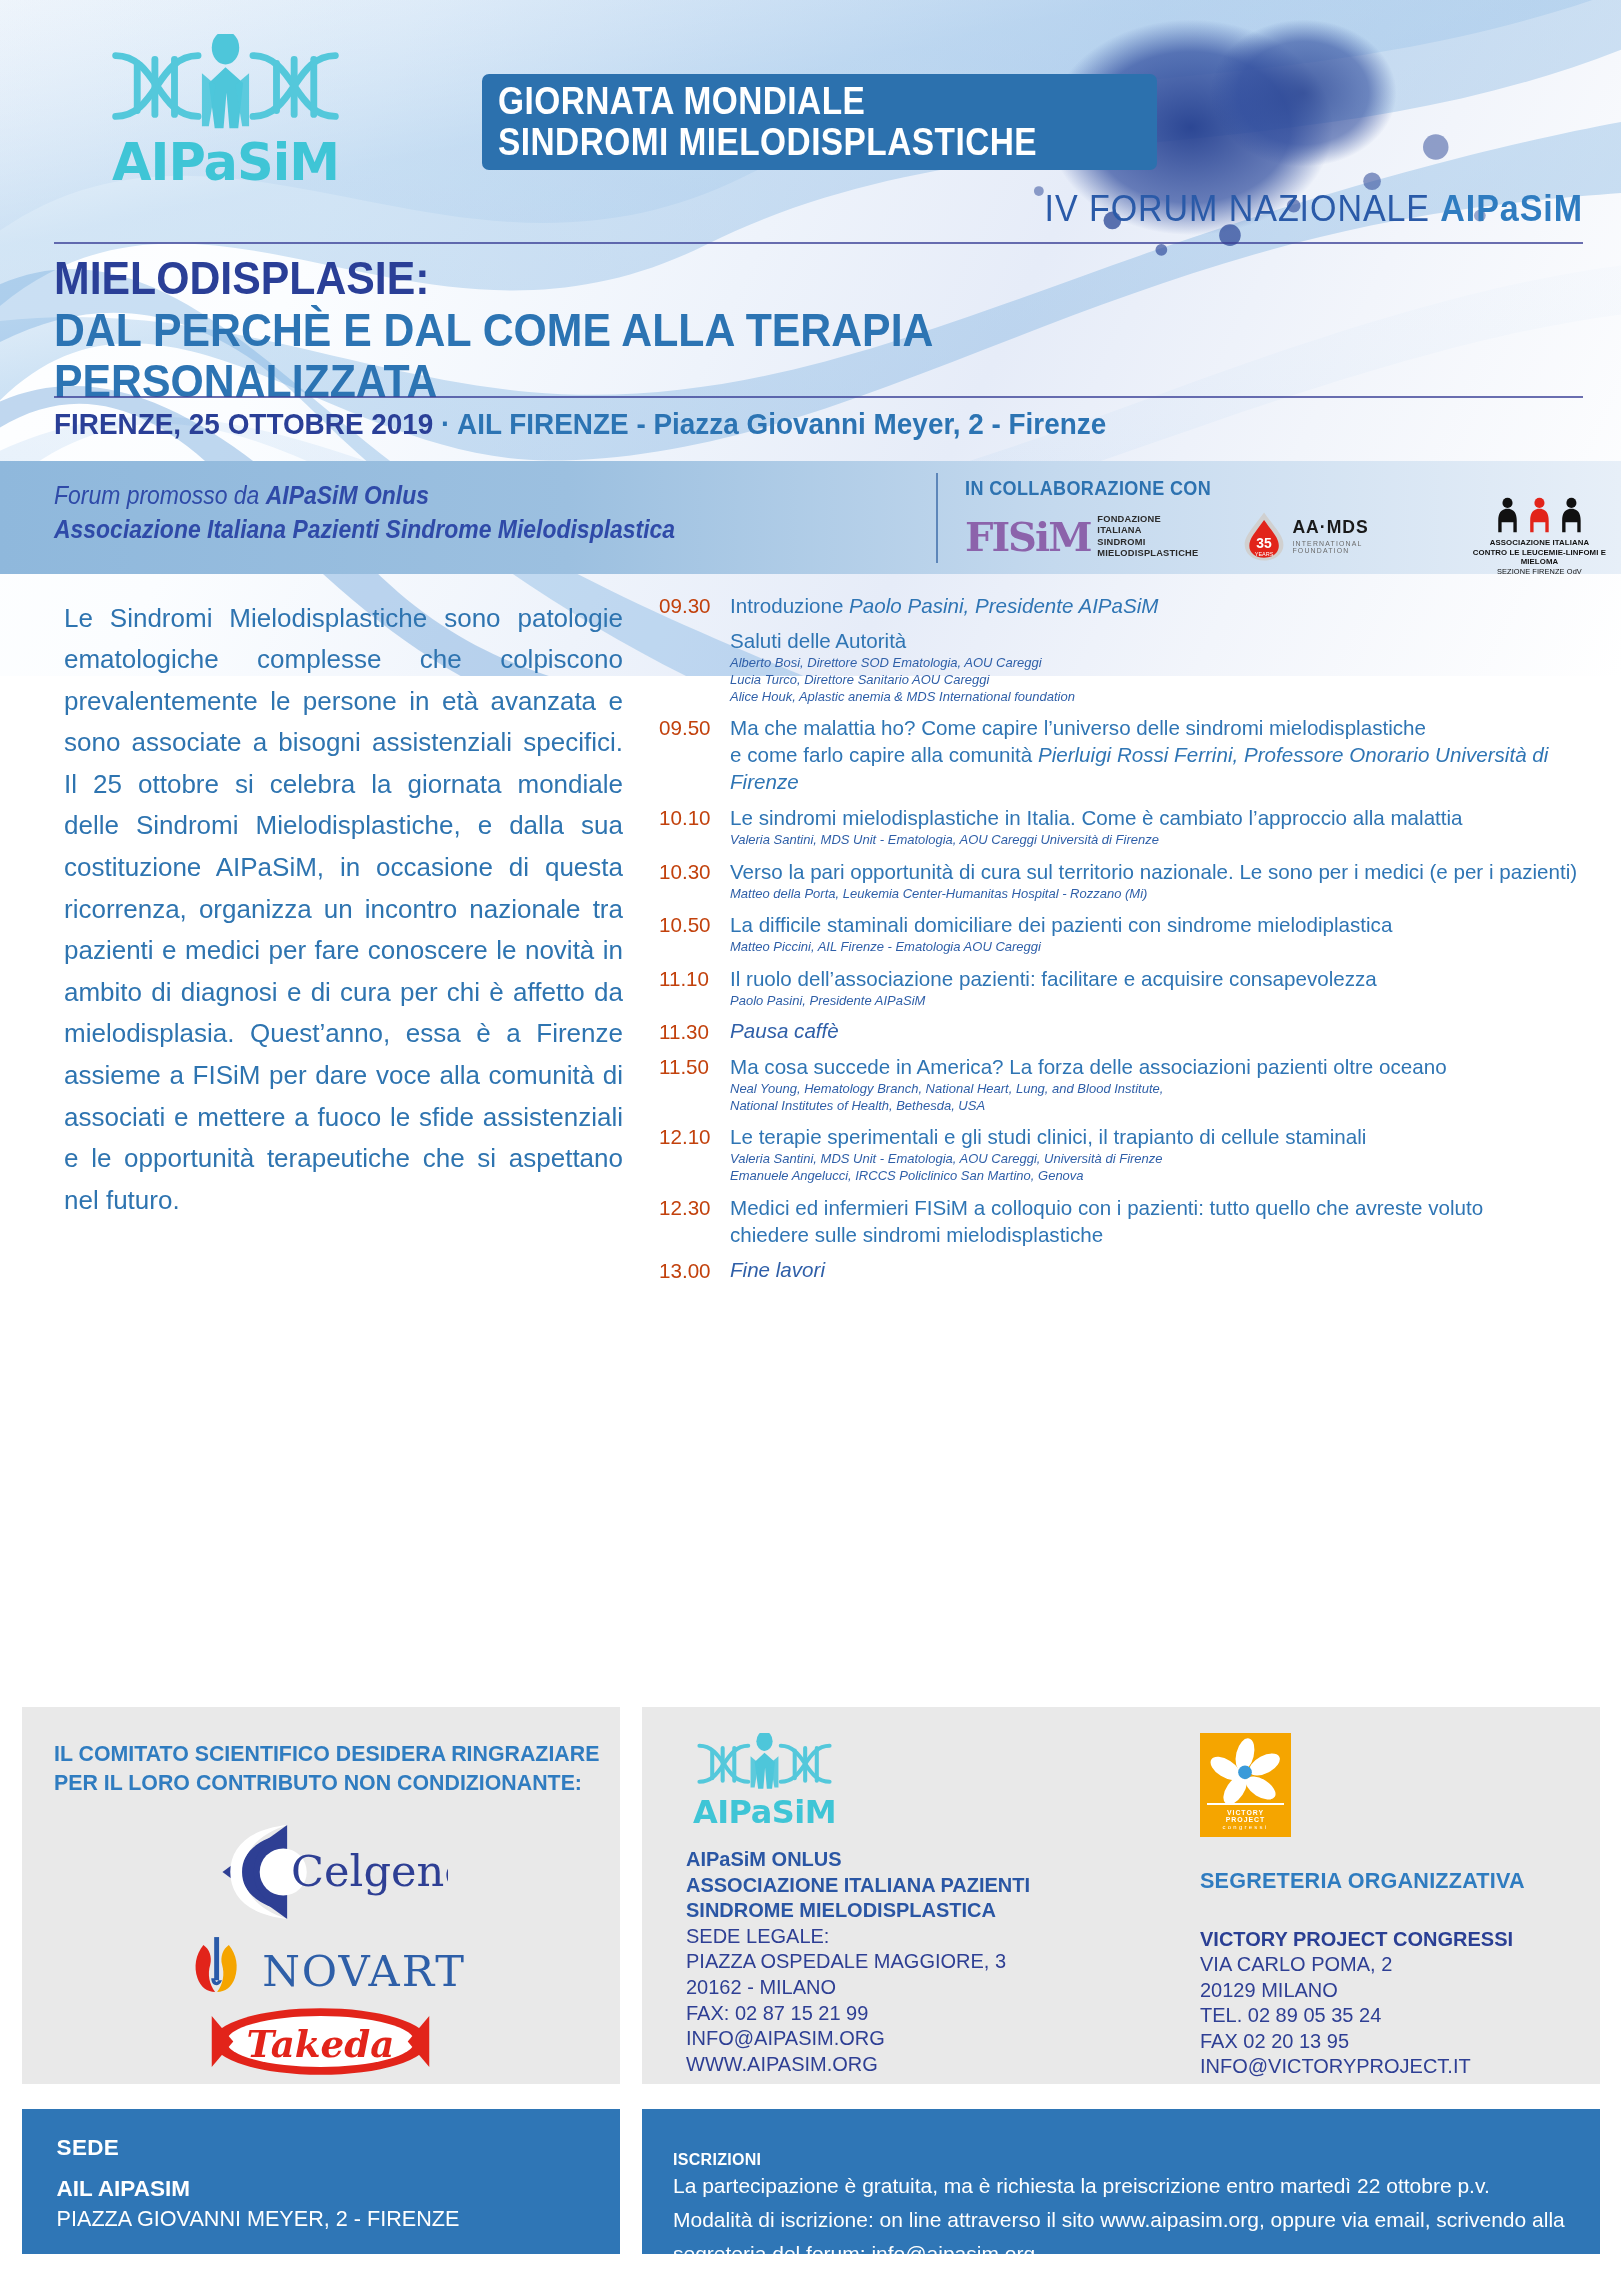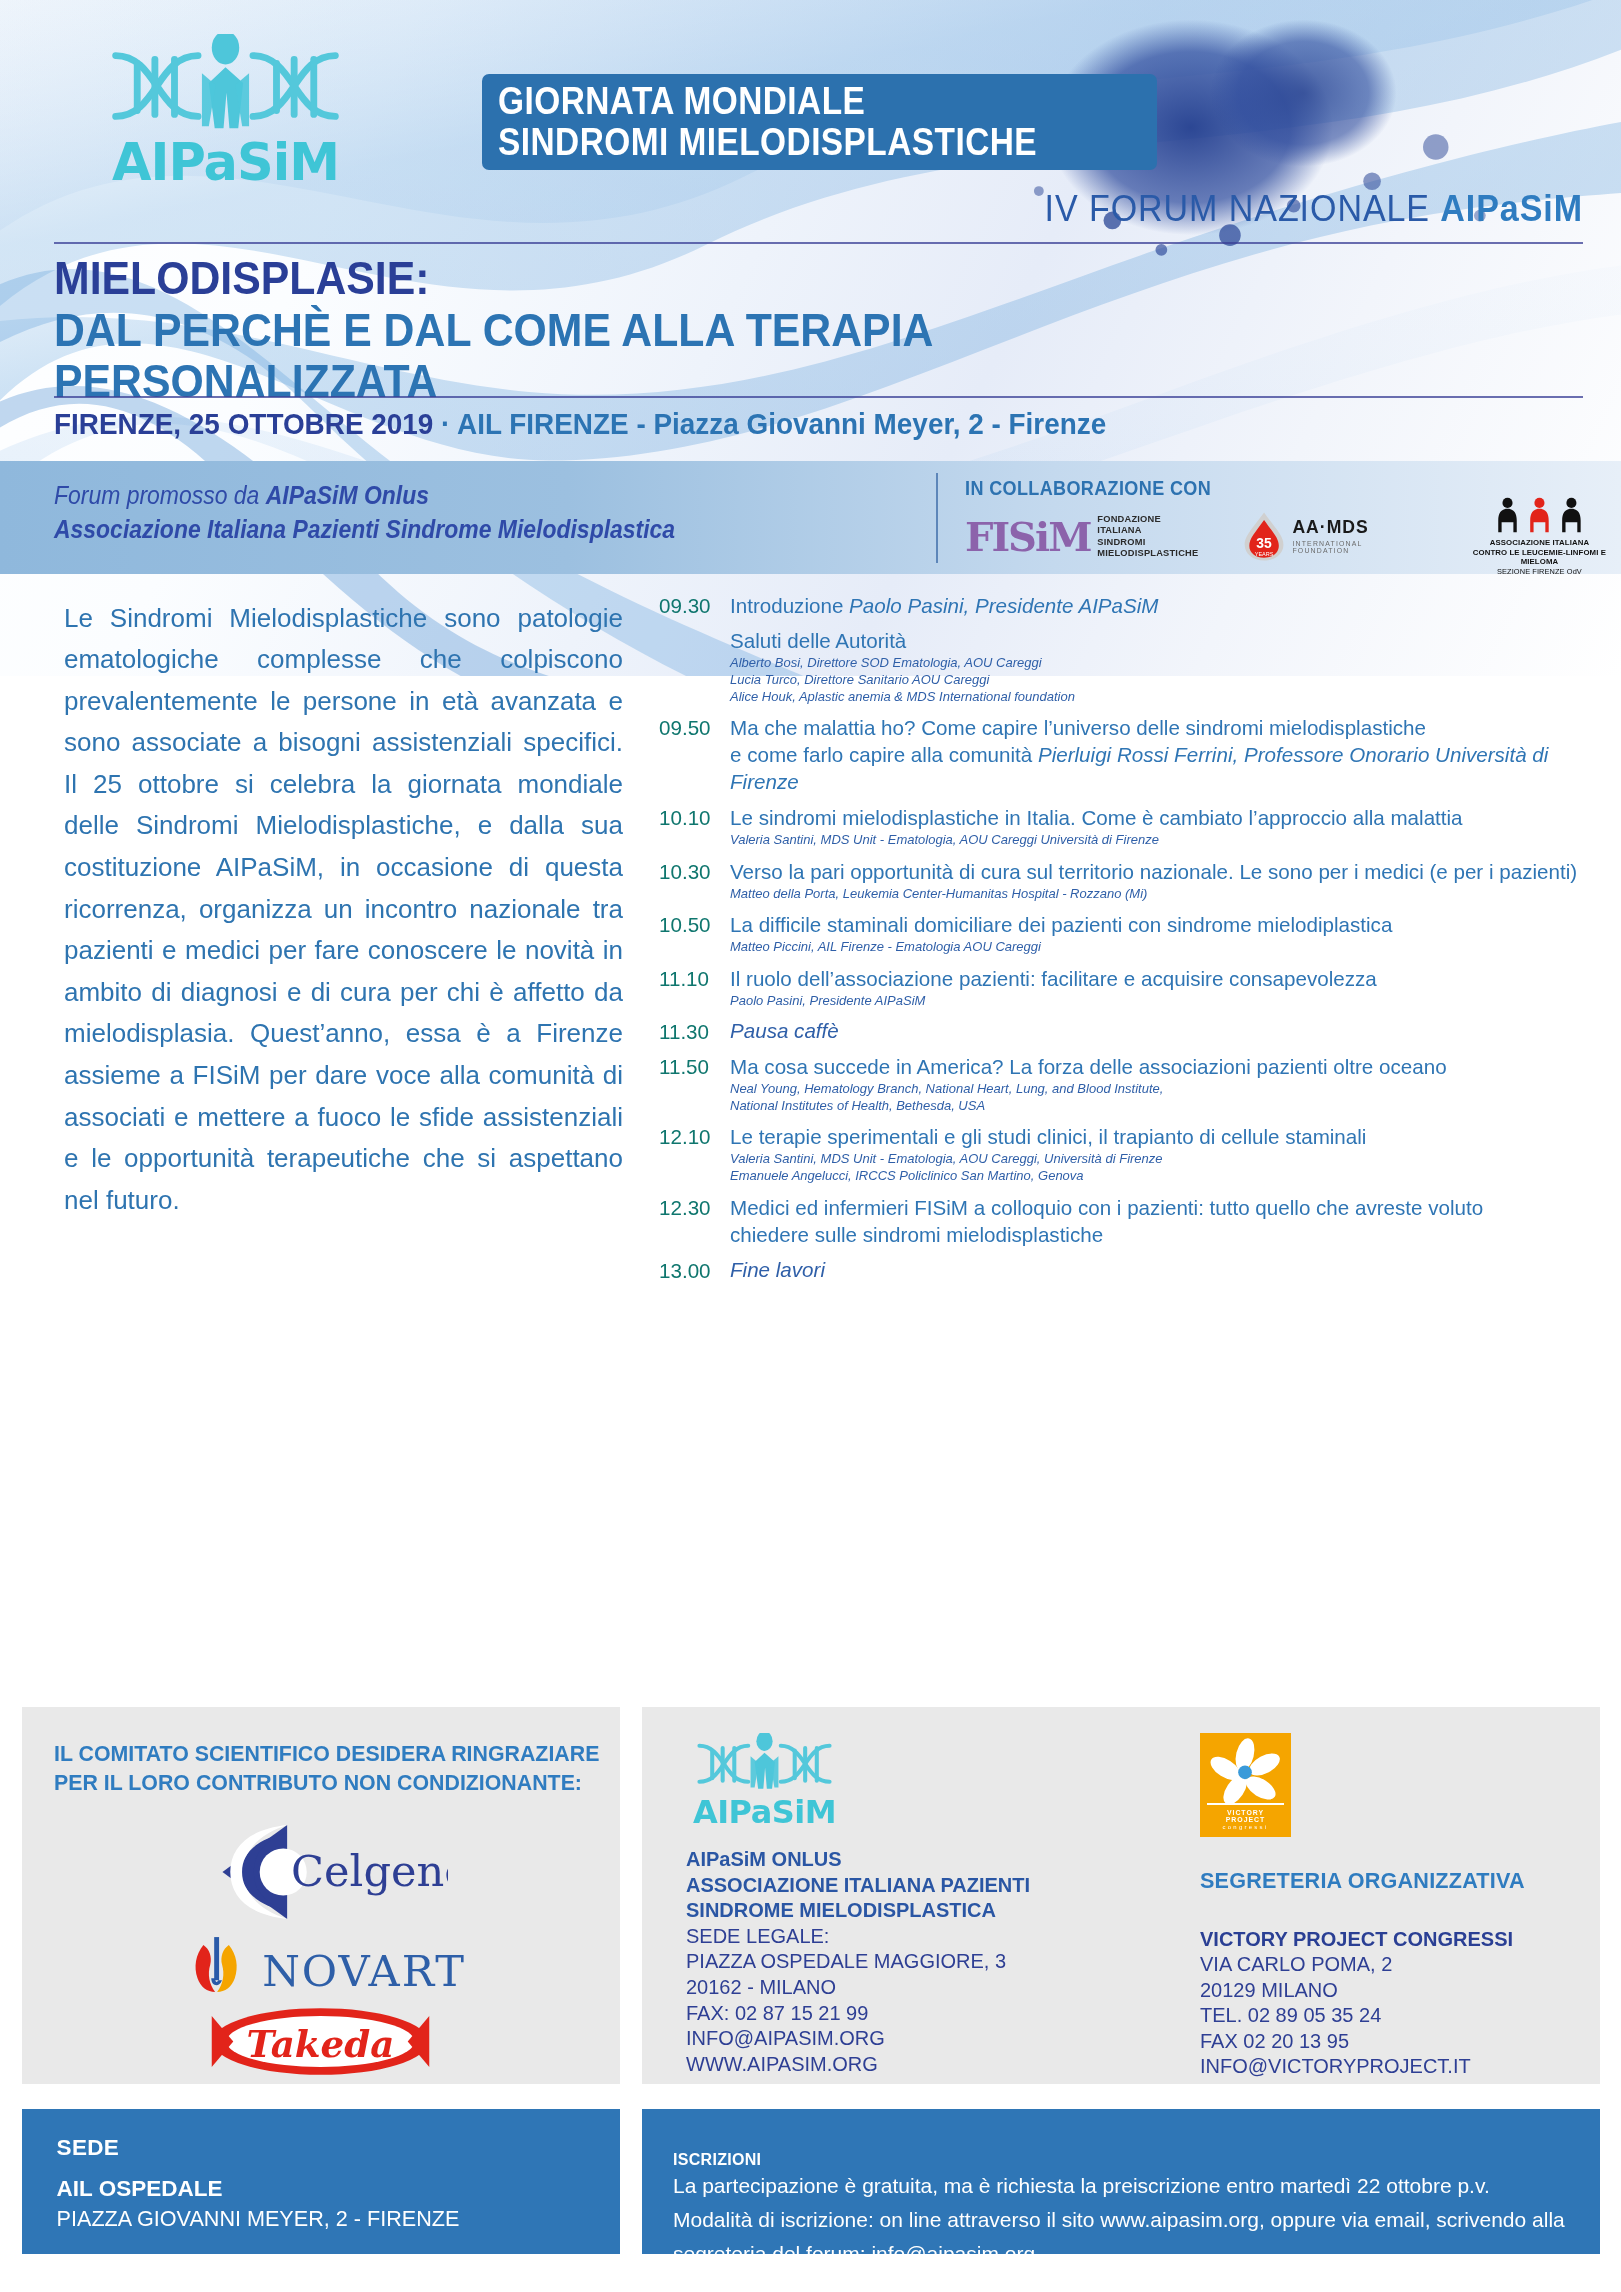--- a/index.html
+++ b/index.html
@@ -101,21 +101,21 @@
   .ail .t .s { font-weight:400; font-size:7.4px; }
 
   
   .body-wrap { position:absolute; left:0; top:573px; width:1621px; }
 
   .intro { position:absolute; left:64px; top:24.5px; width:559px;
     font-size:26px; line-height:1.60; color:#2e74b0; text-align:justify; font-weight:400; }
 
   .program { position:absolute; left:659px; top:19.6px; width:941px; }
   .prow { display:flex; margin-bottom:9.8px; }
-  .ptime { width:71px; flex:0 0 71px; font-size:20.6px; color:#0f766e; padding-top:1px; }
+  .ptime { width:71px; flex:0 0 71px; font-size:20.6px; color:#c2410c; padding-top:1px; }
   .pbody { flex:1; }
   .ptitle { font-size:20.6px; color:#2f75b4; line-height:1.30; }
   .ptitle .sp { font-style:italic; }
   .pspk { font-size:13px; color:#2f5fa8; font-style:italic; line-height:1.30; }
   .pitalic { font-size:20.6px; color:#2f5fa8; font-style:italic; }
   .pgap { height:8.8px; }
 
   
   .grey-left {
     position:absolute; left:21.6px; top:1707px; width:598px; height:377px;
@@ -501,21 +501,21 @@
           <div>FAX 02 20 13 95</div>
           <div>INFO@VICTORYPROJECT.IT</div>
         </div>
       </div>
 
     </div>
   </div>
 
   <div class="bar-left">
     <div class="h">SEDE</div>
-    <div class="s">AIL OSPEDALE</div>
+    <div class="s">AIL AIPASIM</div>
     <div class="d">PIAZZA GIOVANNI MEYER, 2 - FIRENZE</div>
   </div>
 
   <div class="bar-right">
     <div class="h">ISCRIZIONI</div>
     <div class="l">La partecipazione è gratuita, ma è richiesta la preiscrizione entro martedì 22 ottobre p.v.</div>
     <div class="l">Modalità di iscrizione: on line attraverso il sito www.aipasim.org, oppure via email, scrivendo alla</div>
     <div class="l">segreteria del forum: info@aipasim.org</div>
   </div>
 

